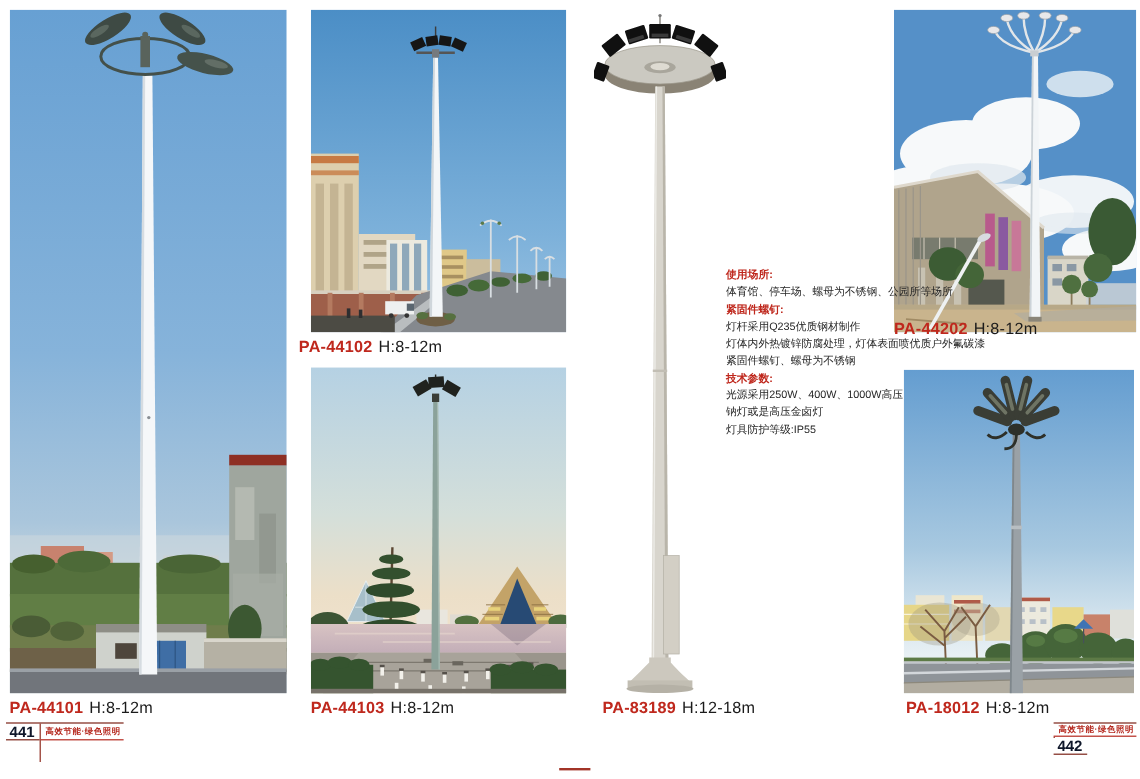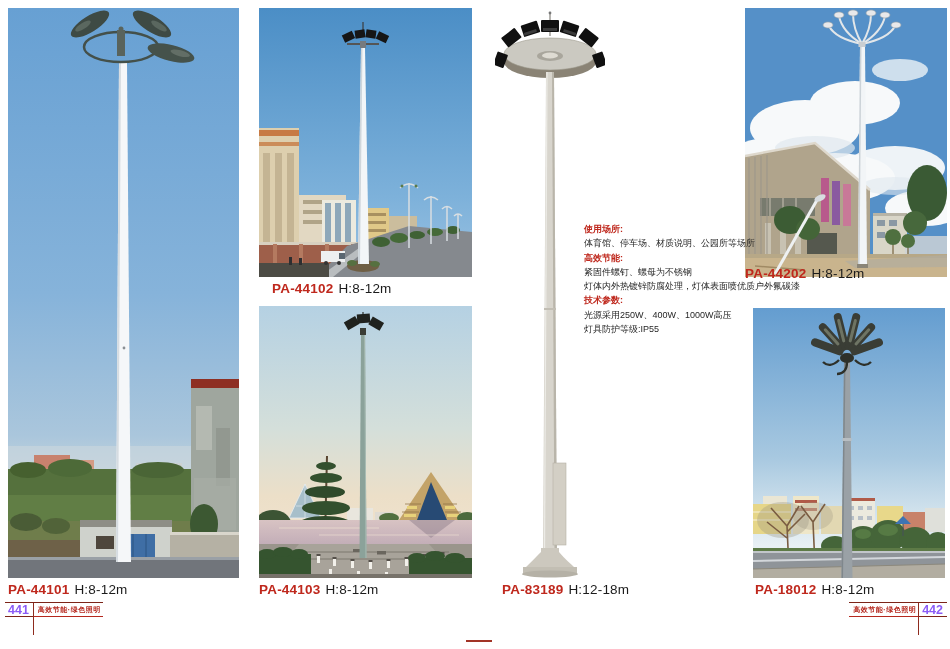--- a/index.html
+++ b/index.html
@@ -6,31 +6,31 @@
   html,body { background:#ffffff; }
   .page {
     position:relative; width:950px; height:649px; background:#ffffff;
     font-family:"Liberation Sans","DejaVu Sans",sans-serif; overflow:hidden;
   }
   .photo { position:absolute; overflow:hidden; background:#fff; }
   .photo svg { display:block; }
   .prod-label { position:absolute; font-size:13.5px; white-space:nowrap; letter-spacing:.2px; }
   .prod-label .code { color:#bf281d; font-weight:bold; }
   .prod-label .hval { color:#1b1b1b; margin-left:5px; }
-  .specs { position:absolute; left:584px; top:222px; width:205px; color:#262626; }
+  .specs { position:absolute; left:557px; top:222px; width:205px; color:#262626;padding-left:48px; }
   .specs div { font-size:9px; line-height:14.3px; white-space:nowrap; }
   .specs .hd { color:#bf281d; font-weight:bold; }
   .pagefoot { position:absolute; top:602px; display:flex; align-items:flex-start; border-top:1px solid #7c2418; height:15px; }
-  .pagefoot .num { font-size:12.5px; font-weight:bold; color:#8b5cf6; height:14px; display:flex; align-items:center;
+  .pagefoot .num { font-size:12.5px; font-weight:bold; color:#0f172a; height:14px; display:flex; align-items:center;
                    padding:0 4px 0 3px; border-bottom:1px solid #7c2418; }
   .pagefoot .slog { font-size:7px; font-weight:bold; color:#b5281e; height:14px; display:flex; align-items:center;
                     padding:0 2px 0 4px; border-bottom:1px solid #b5281e; letter-spacing:.5px; }
   .pagefoot .vrule { width:1px; height:32px; background:#8e2b1e; flex:0 0 1px; }
   .foot-left { left:5px; }
-  .foot-right { right:3px; }
+  .foot-right { right:3px;flex-direction:column; }
   .center-mark { position:absolute; left:466px; top:640px; width:26px; height:2px; background:#a23427; }
 </style>
 </head>
 <body>
 
 <div class="page">
 
   <div class="photo" style="left:8px; top:8px; width:231px; height:570px;">
     <svg width="231" height="570" viewBox="0 0 231 570">
       <defs>
@@ -554,44 +554,46 @@
           </g>
           <ellipse cx="94" cy="50" rx="7" ry="5" fill="#2e3029"></ellipse>
         </g>
       </g>
     </svg>
   </div>
 
   <div class="prod-label" style="left:8px; top:582px;">
     <span class="code">PA-44101</span><span class="hval">H:8-12m</span>
   </div>
-  <div class="prod-label" style="left:272px; top:281px;">
+  <div class="prod-label" style="left:249px; top:281px;">
     <span class="code">PA-44102</span><span class="hval">H:8-12m</span>
   </div>
   <div class="prod-label" style="left:259px; top:582px;">
     <span class="code">PA-44103</span><span class="hval">H:8-12m</span>
   </div>
   <div class="prod-label" style="left:502px; top:582px;">
     <span class="code">PA-83189</span><span class="hval">H:12-18m</span>
   </div>
   <div class="prod-label" style="left:745px; top:266px;">
     <span class="code">PA-44202</span><span class="hval">H:8-12m</span>
   </div>
   <div class="prod-label" style="left:755px; top:582px;">
     <span class="code">PA-18012</span><span class="hval">H:8-12m</span>
   </div>
 
   <div class="specs">
     <div class="hd">使用场所:</div>
-    <div>体育馆、停车场、材质说明、公园所等场所</div>
-    <div class="hd">高效节能:</div>
+    <div>体育馆、停车场、螺母为不锈钢、公园所等场所</div>
+    <div class="hd">紧固件螺钉:</div>
+    <div>灯杆采用Q235优质钢材制作</div>
+    <div>灯体内外热镀锌防腐处理，灯体表面喷优质户外氟碳漆</div>
     <div>紧固件螺钉、螺母为不锈钢</div>
-    <div>灯体内外热镀锌防腐处理，灯体表面喷优质户外氟碳漆</div>
     <div class="hd">技术参数:</div>
     <div>光源采用250W、400W、1000W高压</div>
+    <div>钠灯或是高压金卤灯</div>
     <div>灯具防护等级:IP55</div>
   </div>
 
   <div class="pagefoot foot-left">
     <div class="num">441</div>
     <div class="vrule"></div>
     <div class="slog">高效节能·绿色照明</div>
   </div>
   <div class="pagefoot foot-right">
     <div class="slog">高效节能·绿色照明</div>

